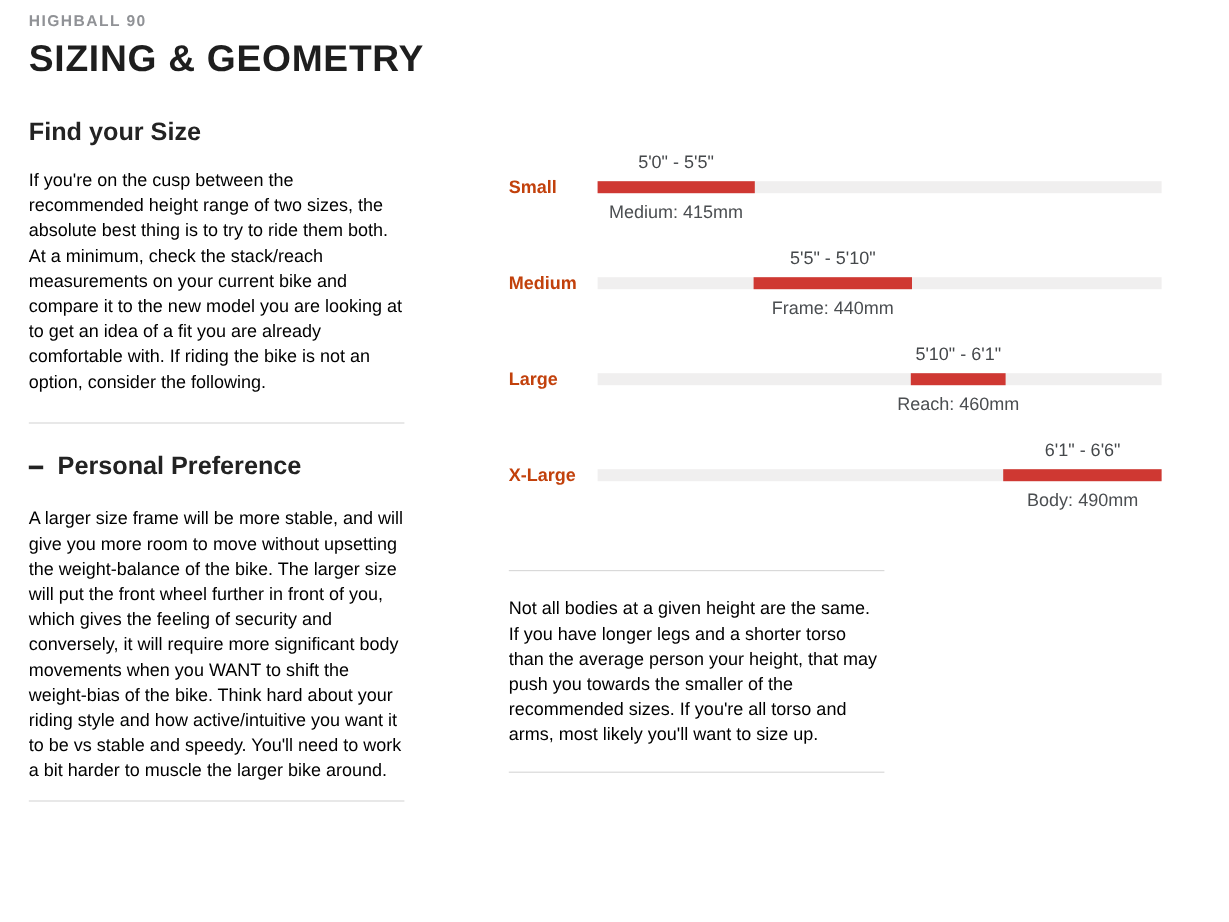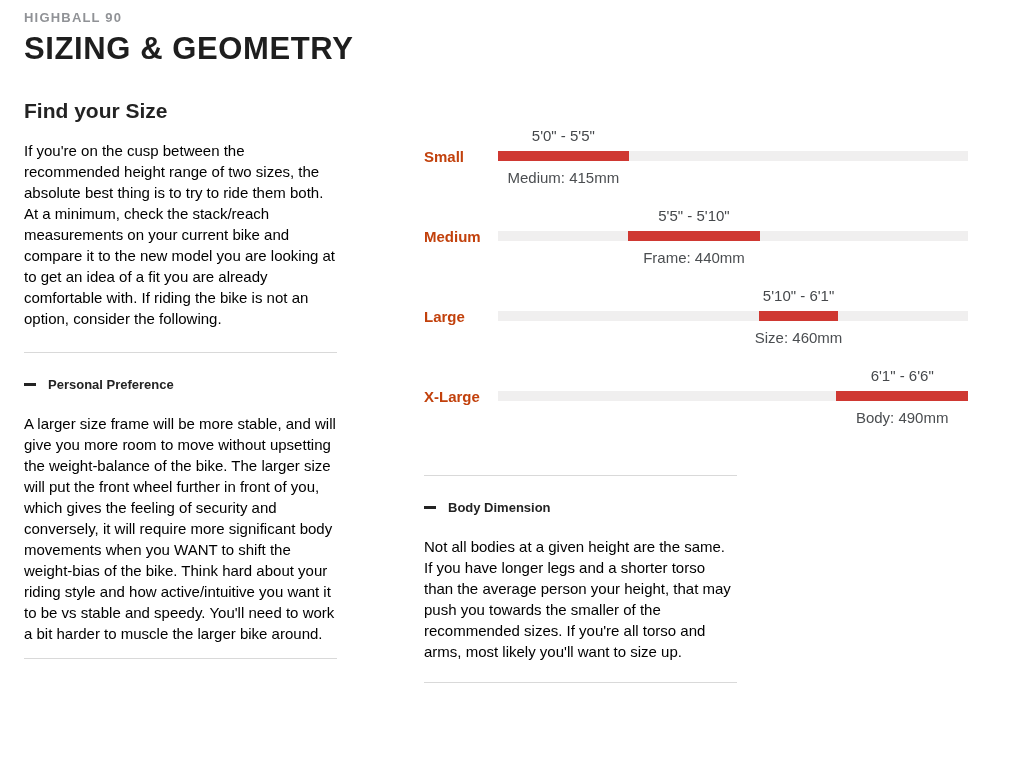--- a/index.html
+++ b/index.html
@@ -42,21 +42,21 @@
   .find-size-heading { font-size: 21px; font-weight: bold; color: #232323; margin-bottom: 17px; }
   .body-text { font-size: 15px; line-height: 21px; color: #000000; }
 
   .divider { height: 1px; background: #d9d9d9; border: none; }
   .left-col .divider { margin-top: 23px; }
   .section-head { display: flex; align-items: center; margin-top: 24px; }
   .dash {
     display: inline-block; width: 12px; height: 3px; background: #232323;
     margin-right: 12px; flex: 0 0 auto;
   }
-  .section-title { font-size: 13px; font-weight: bold; color: #232323; }
+  .section-title { font-size: 21px; font-weight: bold; color: #232323; }
   .section-body { margin-top: 21px; }
 
   
   .size-chart { margin-top: 17px; }
   .chart-row { display: flex; align-items: center; height: 80px; }
   .size-label {
     flex: 0 0 74px; font-size: 15px; font-weight: bold; color: #c2410c;
     padding-right: 8px;
   }
   .track { position: relative; flex: 1 1 auto; height: 10px; background: #f0efef; }
@@ -121,42 +121,38 @@
                 <div class="range-label">5'5" - 5'10"</div>
                 <div class="reach-label">Frame: 440mm</div>
               </div>
             </div>
           </div>
           <div class="chart-row">
             <div class="size-label">Large</div>
             <div class="track" style="background: rgb(240, 239, 239);">
               <div class="bar" style="left: 55.5%; width: 16.9%; background: rgb(207, 56, 50);">
                 <div class="range-label">5'10" - 6'1"</div>
-                <div class="reach-label">Size: 460mm</div>
+                <div class="reach-label">Reach: 460mm</div>
               </div>
             </div>
           </div>
           <div class="chart-row">
             <div class="size-label">X-Large</div>
             <div class="track" style="background: rgb(240, 239, 239);">
               <div class="bar" style="left: 72%; width: 28%; background: rgb(207, 56, 50);">
                 <div class="range-label">6'1" - 6'6"</div>
                 <div class="reach-label">Body: 490mm</div>
               </div>
             </div>
           </div>
         </div>
 
       <div class="right-narrow">
         <hr class="divider top-div">
 
-        <div class="section-head">
-          <span class="dash"></span>
-          <span class="section-title">Body Dimension</span>
-        </div>
         <p class="body-text section-body">Not all bodies at a given height are the same. If you have longer legs and a shorter torso than the average person your height, that may push you towards the smaller of the recommended sizes. If you're all torso and arms, most likely you'll want to size up.</p>
 
         <hr class="divider bottom-div">
       </div>
 
     </section>
 
   </main>
 </div>
 

